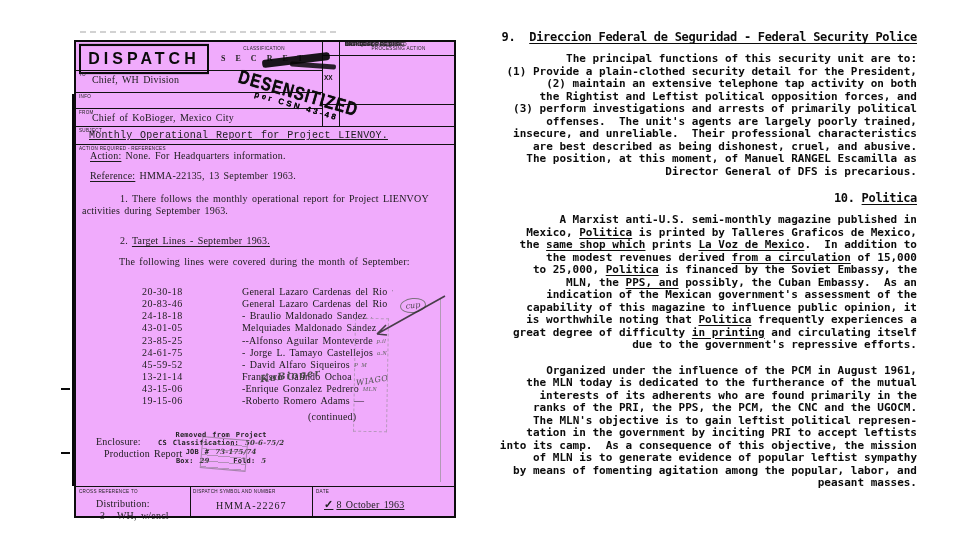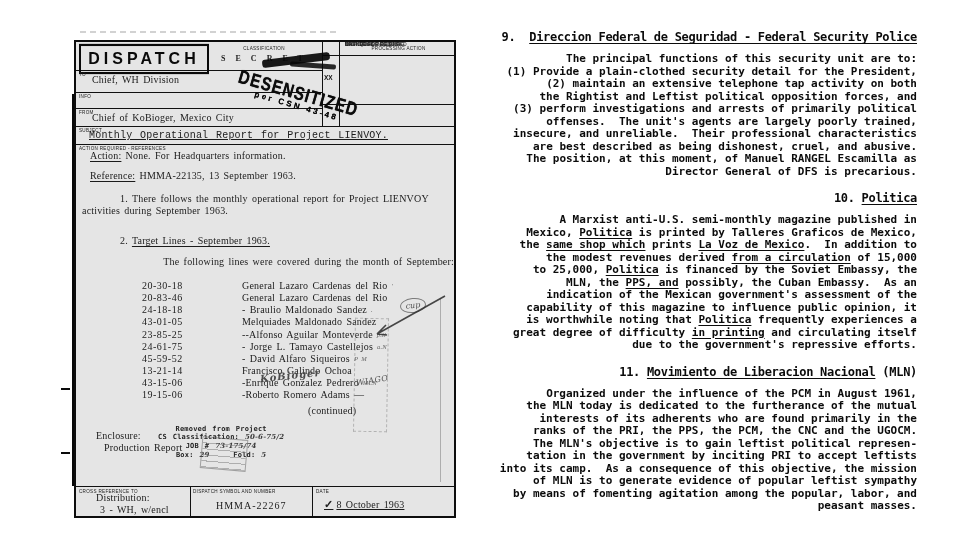--- a/index.html
+++ b/index.html
@@ -1,19 +1,19 @@
 <!DOCTYPE html>
 <html><head>
 <meta charset="utf-8">
 <style>
   html,body{margin:0;padding:0;background:#fff;}
   .canvas{position:relative;width:960px;height:540px;background:#ffffff;overflow:hidden;
           font-family:"Liberation Serif",serif;color:#1c1c1c;}
   
-  .page-left{position:absolute;left:74px;top:40px;width:382px;height:478px;background:#e5e5e5;}
+  .page-left{position:absolute;left:74px;top:40px;width:382px;height:478px;background:#f0abfc;}
   .form{position:absolute;inset:0;border:2px solid #0d0d0d;}
   .hline{position:absolute;height:1px;background:#111;}
   .vline{position:absolute;width:1px;background:#111;}
   .lab{position:absolute;font:4.6px "Liberation Sans",sans-serif;color:#222;letter-spacing:.3px;}
   .typed{font-family:"Liberation Serif",serif;font-size:10px;letter-spacing:.2px;word-spacing:1.5px;color:#1b1b1b;}
   .dispatch-box{position:absolute;left:3px;top:3px;width:126px;height:24px;border:2.5px solid #0a0a0a;
      display:flex;align-items:center;justify-content:center;font:bold 16px "Liberation Sans",sans-serif;
      letter-spacing:4px;color:#0a0a0a;transform:scaleY(1.08);}
   .cls-label{position:absolute;left:132px;top:4px;width:112px;text-align:center;}
   .cls-value{position:absolute;left:132px;top:12px;width:112px;text-align:center;
@@ -30,21 +30,21 @@
   .xx{position:absolute;left:248px;top:32px;font:bold 6.5px "Liberation Sans",sans-serif;color:#111;}
   .f-to-l{left:3px;top:30px}.f-info-l{left:3px;top:52px}.f-from-l{left:3px;top:68px}
   .f-subj-l{left:3px;top:86px}.f-act-l{left:3px;top:104px}
   .f-to-v{position:absolute;left:16px;top:32px}.f-from-v{position:absolute;left:16px;top:70px}
   .f-subj-v{position:absolute;left:13px;top:88px;text-decoration:underline;font-family:Liberation Mono, monospace;}
   .body-block{position:absolute;left:6px;top:108px;width:372px;line-height:12px;}
   .ln-pad{padding-left:8px;}
   .mb8{margin-bottom:8px}.mb11{margin-bottom:11px}.mb6{margin-bottom:18px}
   .para1-l1{padding-left:38px;}
   .h2{padding-left:38px;margin-top:10px;margin-bottom:9px;}
-  .intro{padding-left:37px;margin-bottom:12px;text-align:right;}
+  .intro{padding-left:37px;margin-bottom:18px;}
   .tl-table{padding-left:60px;}
   .tl-row{display:flex;line-height:12.15px;}
   .tl-num{width:100px;letter-spacing:.5px;}
   .tl-mark{font-style:italic;color:#666;font-size:6.5px;padding-left:4px;}
   .continued{padding-left:226px;margin-top:3px;}
   .encl{position:relative;margin-top:13px;height:48px;}
   .encl-l1{padding-left:14px}.encl-l2{padding-left:22px}
   .enc-stamp{position:absolute;left:76px;top:-5px;font:bold 7px "DejaVu Sans Mono",monospace;
      line-height:8.8px;color:#232323;white-space:pre;text-align:center;}
   .hw{font-family:"DejaVu Serif",serif;font-style:italic;color:#3a3a3a;}
@@ -273,21 +273,20 @@
 to 25,000, <u>Politica</u> is financed by the Soviet Embassy, the
 MLN, the <u>PPS, and</u> possibly, the Cuban Embassy.  As an
 indication of the Mexican government's assessment of the
 capability of this magazine to influence public opinion, it
 is worthwhile noting that <u>Politica</u> frequently experiences a
 great degree of difficulty <u>in printing</u> and circulating itself
 due to the government's repressive efforts.</div>
       </div>
 
       <div class="sec">
-        <div class="sec-h">11. <u>Movimiento de Liberacion Nacional</u> (MLN)</div>
         <div class="sec-b">     Organized under the influence of the PCM in August 1961,
 the MLN today is dedicated to the furtherance of the mutual
 interests of its adherents who are found primarily in the
 ranks of the PRI, the PPS, the PCM, the CNC and the UGOCM.
 The MLN's objective is to gain leftist political represen-
 tation in the government by inciting PRI to accept leftists
 into its camp.  As a consequence of this objective, the mission
 of MLN is to generate evidence of popular leftist sympathy
 by means of fomenting agitation among the popular, labor, and
 peasant masses.</div>

